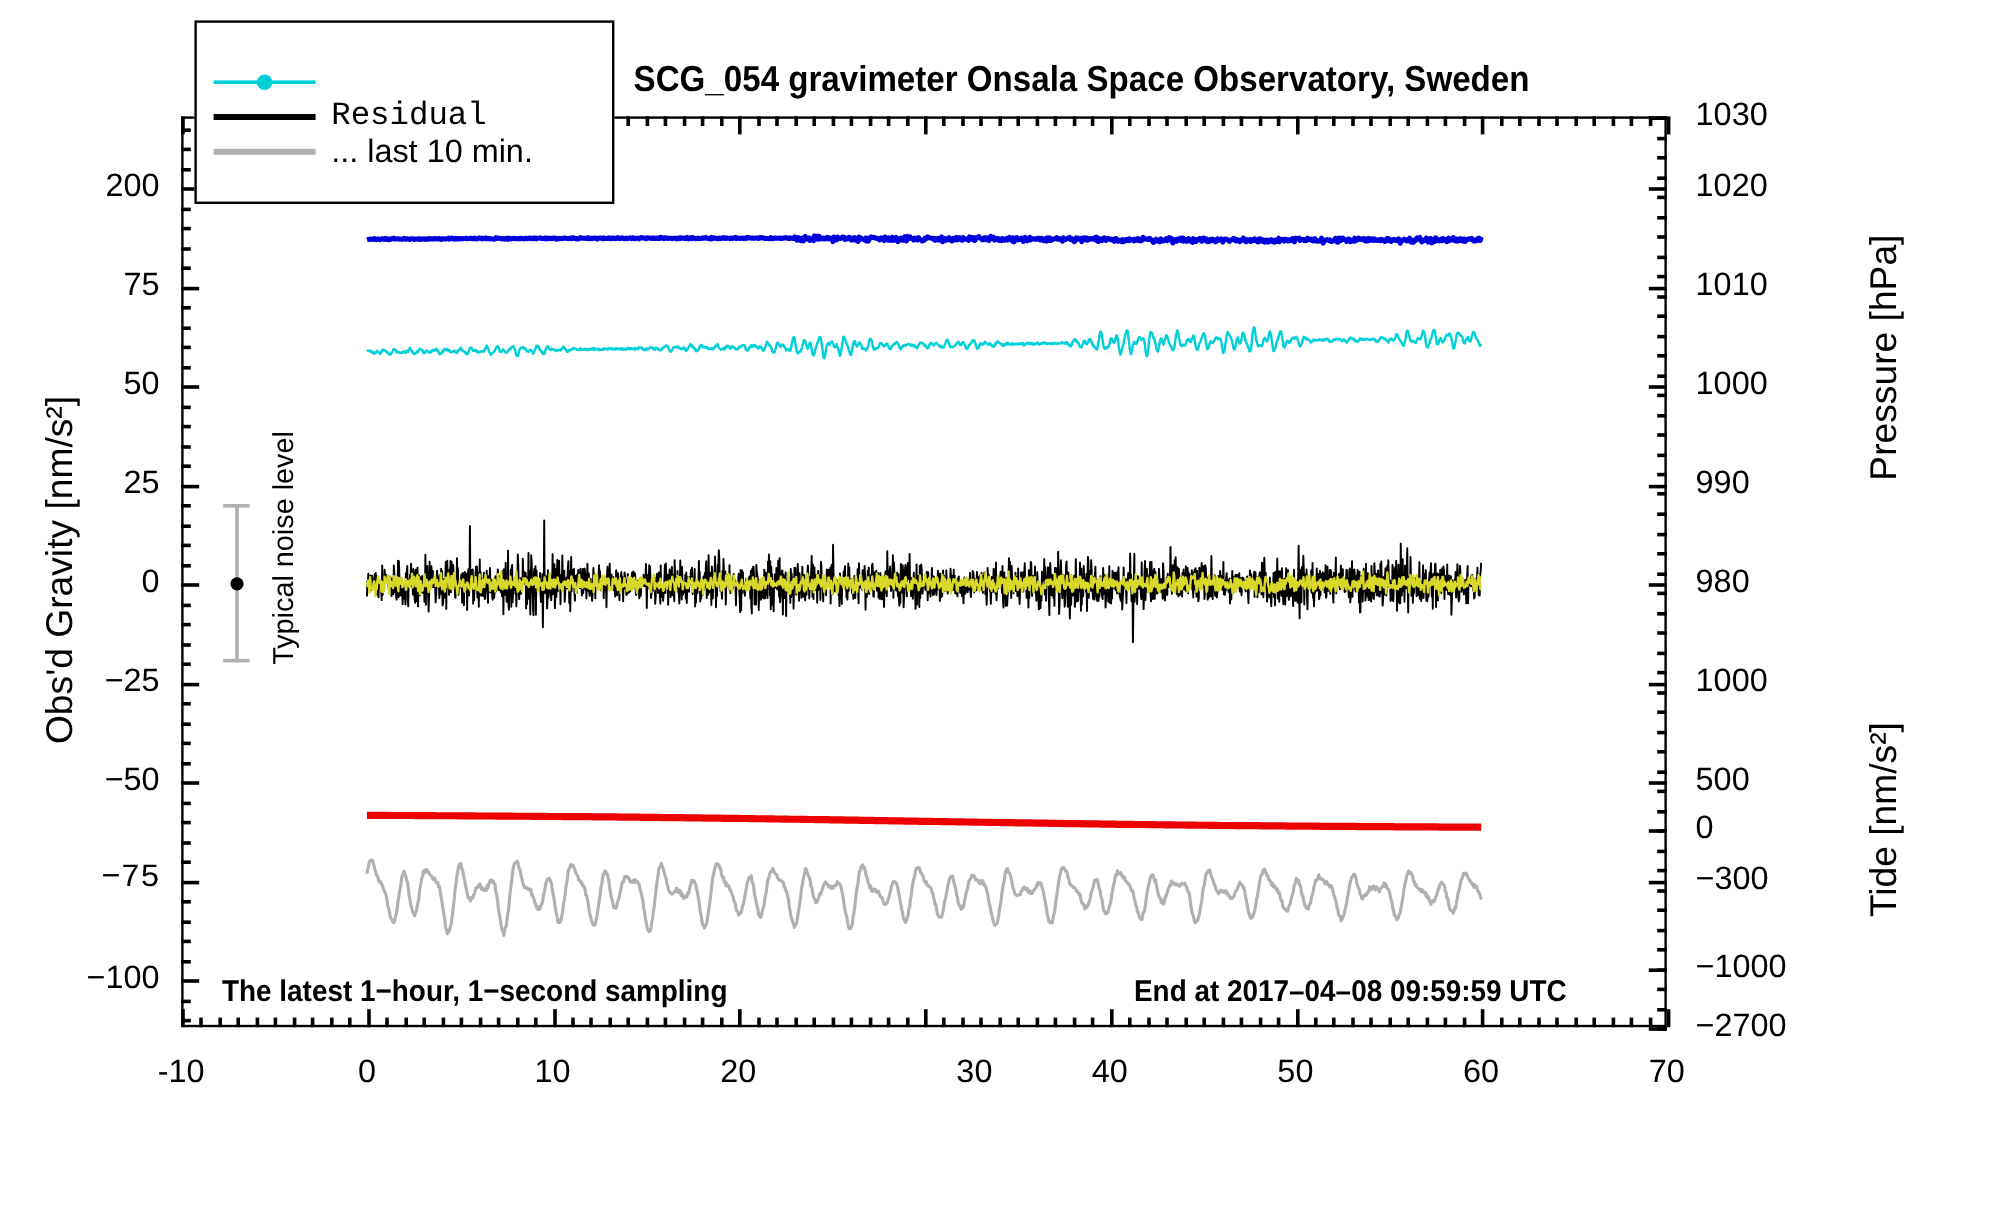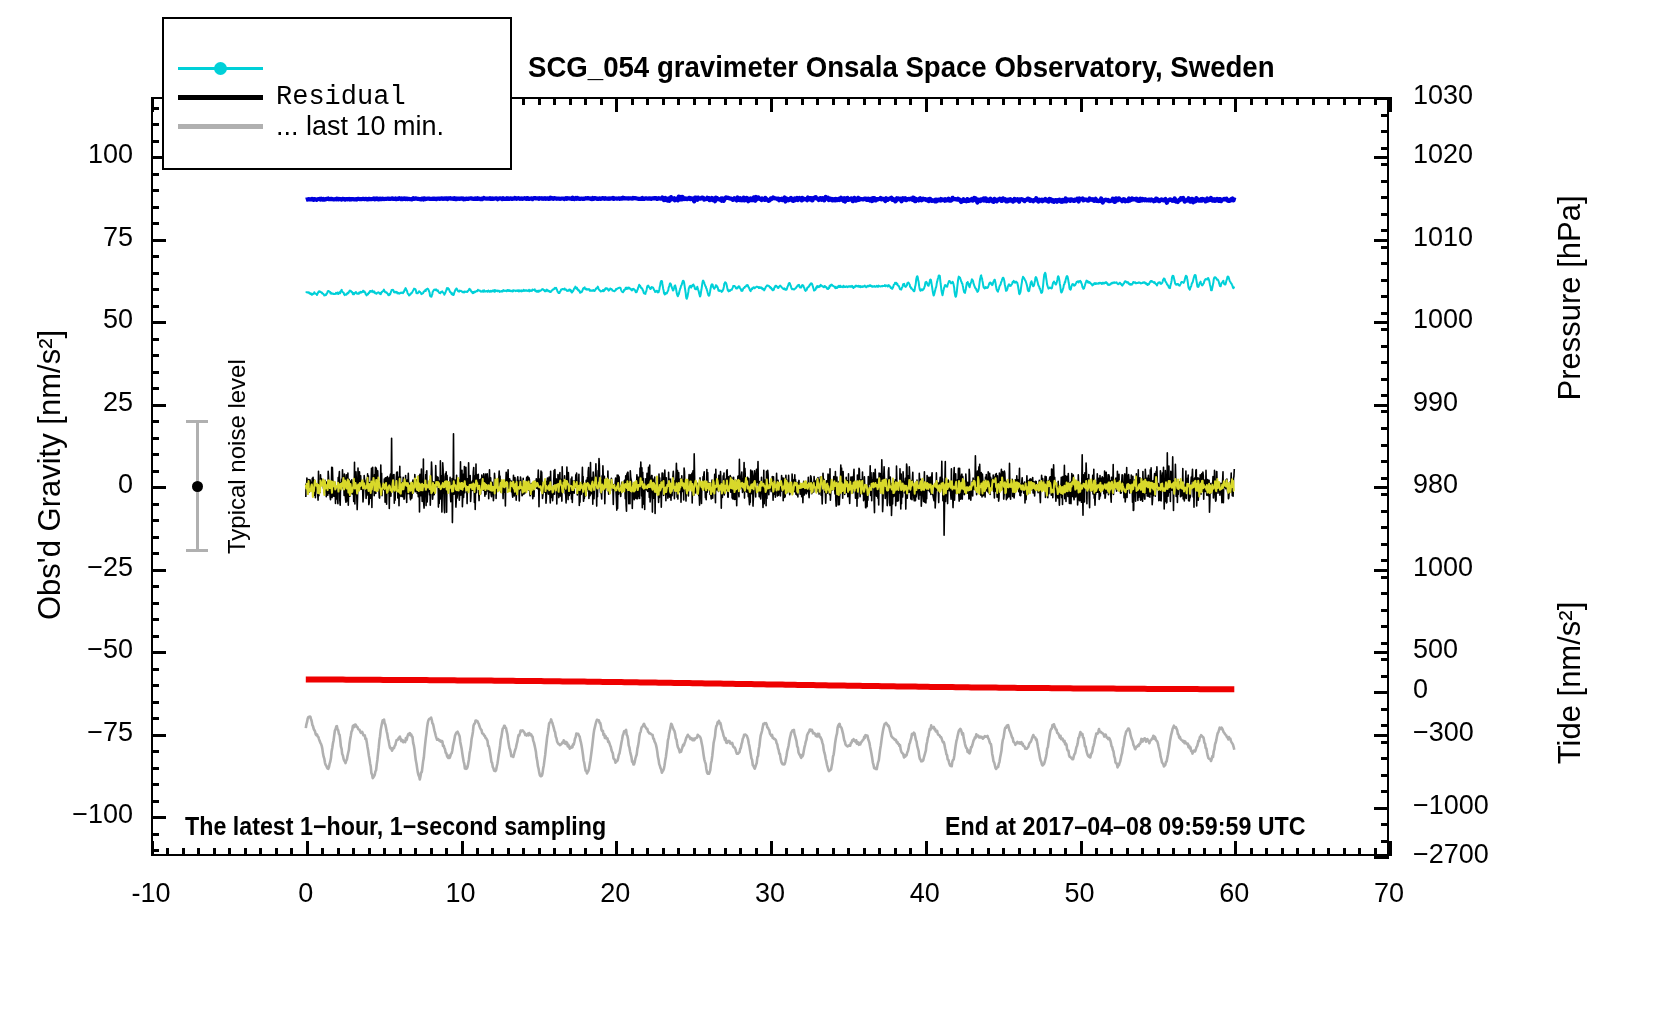--- a/index.html
+++ b/index.html
@@ -324,33 +324,33 @@
 
   <div class="axis-title rot-left" id="ylab-left" style="left: -150px; top: 456.5px; width: 400px; text-align: center;">Obs'd Gravity [nm/s²]</div>
   <div class="axis-title rot-right" id="ylab-rt" style="left: 1420px; top: 280px; width: 300px; text-align: center;">Pressure [hPa]</div>
   <div class="axis-title rot-right" id="ylab-rb" style="left: 1455px; top: 665px; width: 230px; text-align: center;">Tide [nm/s²]</div>
 
   <div id="ticklabels">
       <div class="tick-label" style="top: 878px; left: 151px; transform: translateX(-50%);">-10</div>
       <div class="tick-label" style="top: 878px; left: 305.75px; transform: translateX(-50%);">0</div>
       <div class="tick-label" style="top: 878px; left: 460.5px; transform: translateX(-50%);">10</div>
       <div class="tick-label" style="top: 878px; left: 615.25px; transform: translateX(-50%);">20</div>
-      <div class="tick-label" style="top: 878px; left: 770px; transform: translateX(-50%); text-align: right;">30</div>
+      <div class="tick-label" style="top: 878px; left: 812px; transform: translateX(-50%); text-align: right;">30</div>
       <div class="tick-label" style="top: 878px; left: 924.75px; transform: translateX(-50%);">40</div>
       <div class="tick-label" style="top: 878px; left: 1079.5px; transform: translateX(-50%);">50</div>
       <div class="tick-label" style="top: 878px; left: 1234.25px; transform: translateX(-50%);">60</div>
       <div class="tick-label" style="top: 878px; left: 1389px; transform: translateX(-50%);">70</div>
-      <div class="tick-label" style="top: 139.4px; left: 133px; transform: translateX(-100%);">100</div>
+      <div class="tick-label" style="top: 139.4px; left: 133px; transform: translateX(-100%);">200</div>
       <div class="tick-label" style="top: 221.9px; left: 133px; transform: translateX(-100%);">75</div>
       <div class="tick-label" style="top: 304.4px; left: 133px; transform: translateX(-100%);">50</div>
       <div class="tick-label" style="top: 386.9px; left: 133px; transform: translateX(-100%);">25</div>
       <div class="tick-label" style="top: 469.4px; left: 133px; transform: translateX(-100%);">0</div>
       <div class="tick-label" style="top: 551.9px; left: 133px; transform: translateX(-100%);">−25</div>
       <div class="tick-label" style="top: 634.4px; left: 133px; transform: translateX(-100%);">−50</div>
-      <div class="tick-label" style="top: 716.9px; left: 133px; transform: translateX(-100%);">−75</div>
+      <div class="tick-label" style="top: 716.9px; left: 133px; transform: translateX(-100%); font-family: Liberation Mono, monospace;">−75</div>
       <div class="tick-label" style="top: 799.4px; left: 133px; transform: translateX(-100%);">−100</div>
       <div class="tick-label" style="top: 80px; left: 1413px;">1030</div>
       <div class="tick-label" style="top: 139.4px; left: 1413px;">1020</div>
       <div class="tick-label" style="top: 221.9px; left: 1413px;">1010</div>
       <div class="tick-label" style="top: 304.4px; left: 1413px;">1000</div>
       <div class="tick-label" style="top: 386.9px; left: 1413px;">990</div>
       <div class="tick-label" style="top: 469.4px; left: 1413px;">980</div>
       <div class="tick-label" style="top: 551.9px; left: 1413px;">1000</div>
       <div class="tick-label" style="top: 634.4px; left: 1413px;">500</div>
       <div class="tick-label" style="top: 674px; left: 1413px;">0</div>

